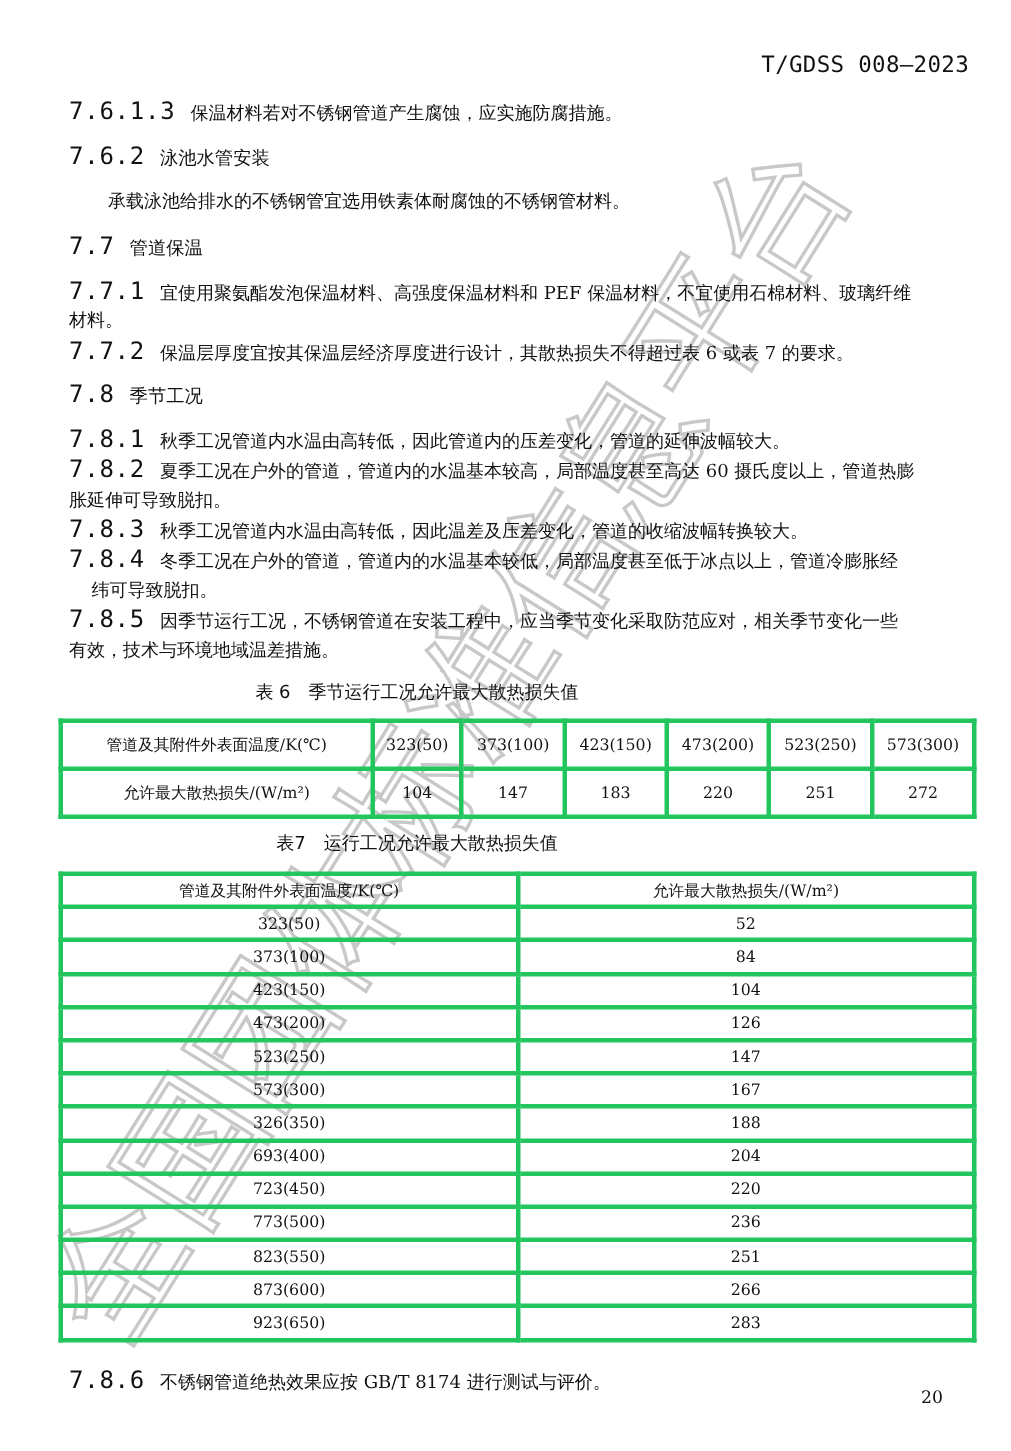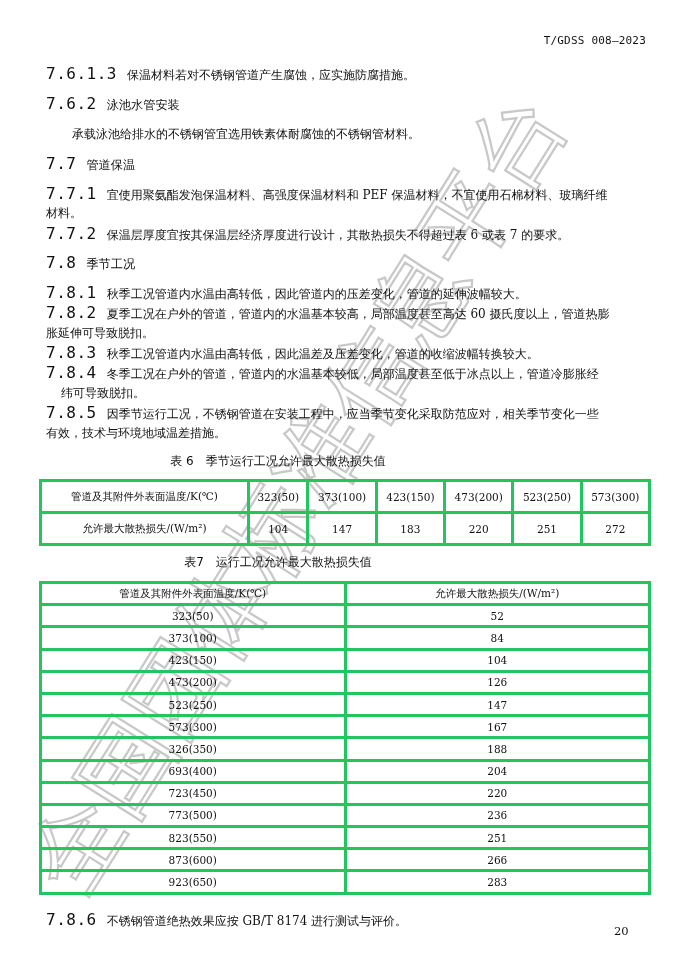--- a/index.html
+++ b/index.html
@@ -1,20 +1,20 @@
 <!DOCTYPE html>
 <html><head>
 <meta charset="utf-8">
 <style>
   html, body { margin: 0; padding: 0; background: #ffffff; }
   body { width: 674px; height: 967px; position: relative; overflow: hidden;
          font-family: "DejaVu Serif", "Liberation Serif", serif; color: #111; }
   .page { position: absolute; left: 0; top: 0; width: 674px; height: 967px; }
   .std-code { position: absolute; right: 28px; top: 34px; font-family: "DejaVu Sans Mono", "Liberation Mono", monospace;
-              font-size: 11px; letter-spacing: 0.2px; }
+              font-size: 15px; letter-spacing: 0.2px; }
   .line { position: absolute; left: 46px; font-size: 12px; line-height: 16px; white-space: nowrap; }
   .num { font-family: "DejaVu Sans Mono", "Liberation Mono", monospace; font-size: 16px; letter-spacing: 0.5px; margin-right: 10px; }
   .heading { font-family: "DejaVu Sans", "Liberation Sans", sans-serif; font-size: 12.2px; }
   .indent { left: 72px; }
   .caption { position: absolute; left: 0; width: 556px; text-align: center;
              font-family: "DejaVu Sans", "Liberation Sans", sans-serif; font-size: 12px; }
   table { position: absolute; border-collapse: collapse; font-size: 10.5px; }
   table td { text-align: center; vertical-align: middle; border: 3px solid #22c55e; padding: 0; }
   #t6 { left: 39px; top: 479px; width: 612px; border: 2px solid #222; }
   #t6 td { height: 29px; }

